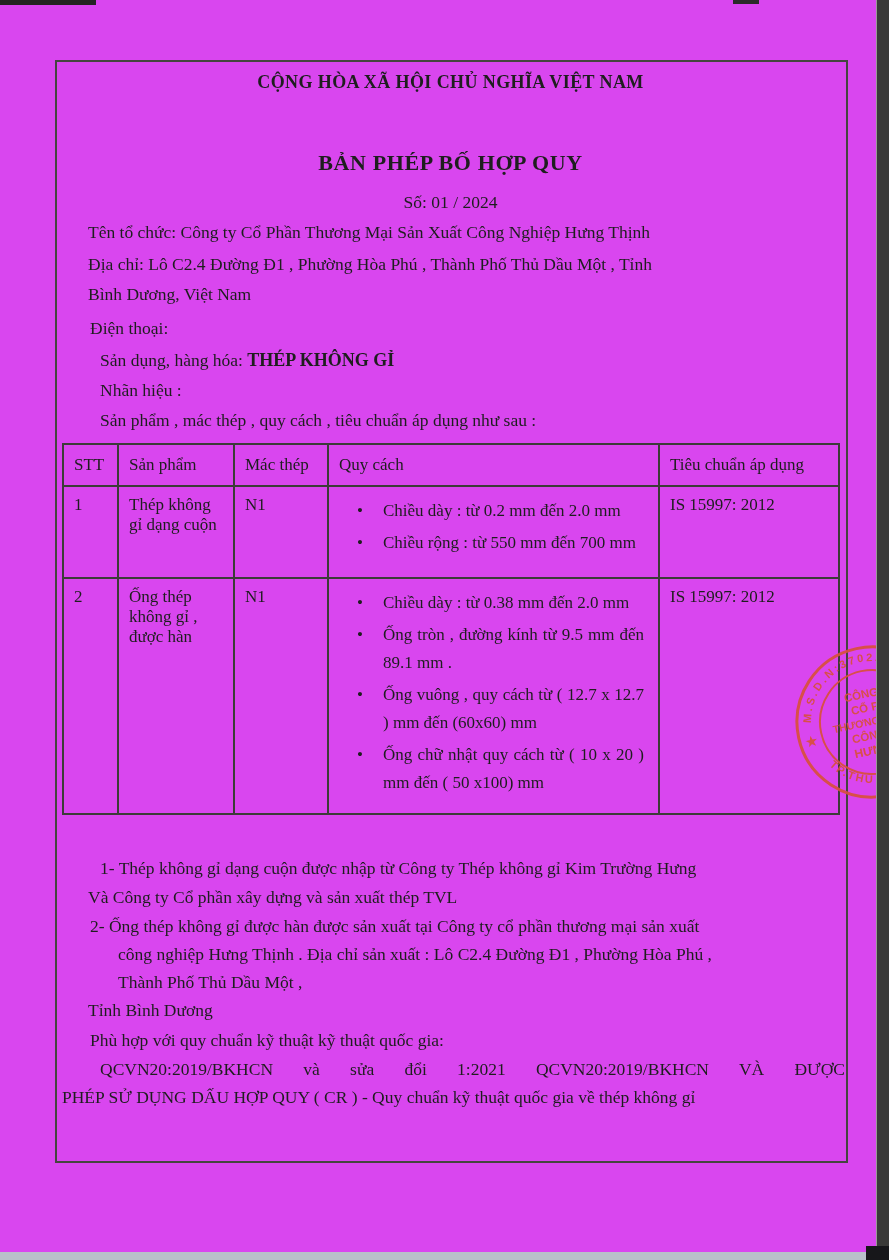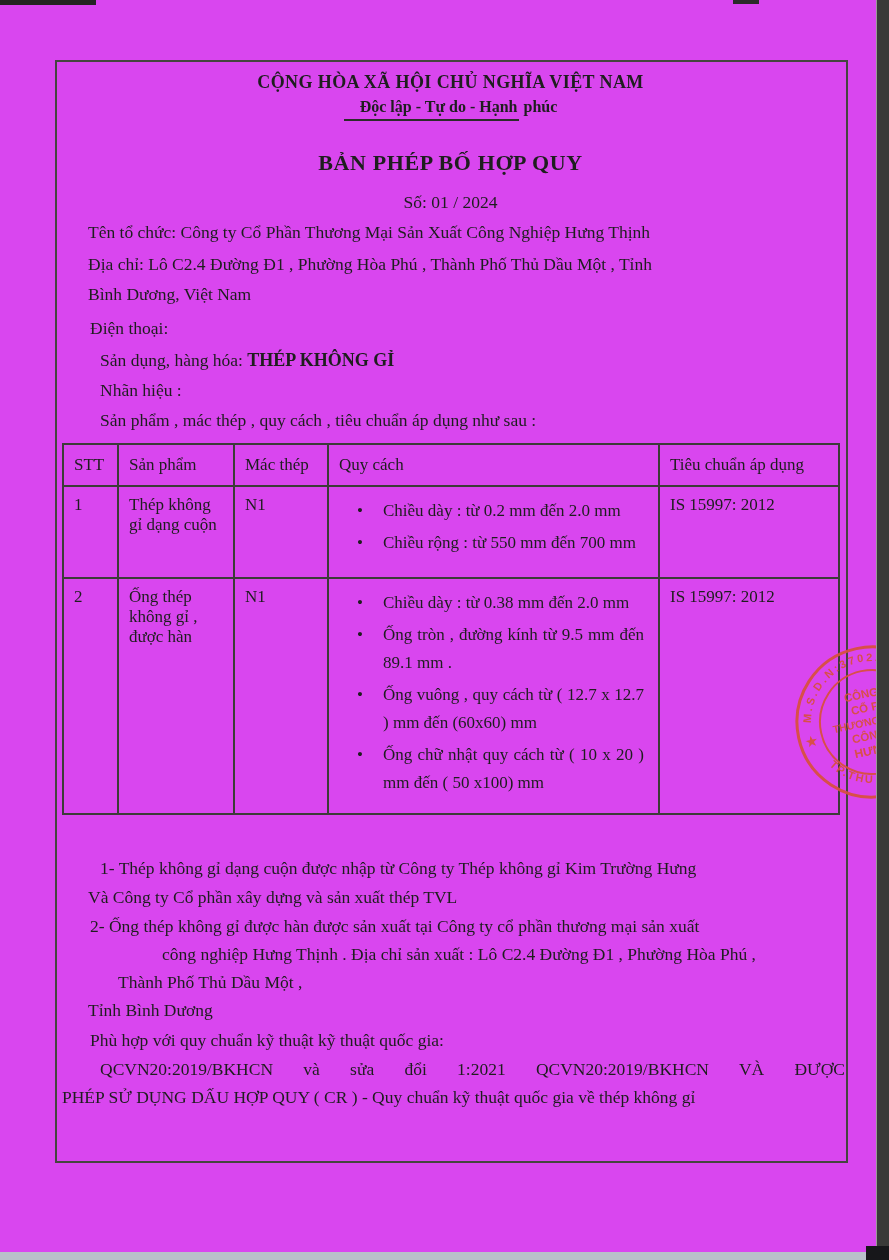--- a/index.html
+++ b/index.html
@@ -76,21 +76,20 @@
 
   <div class="scan-top-strip"></div>
   <div class="scan-top-tick"></div>
   <div class="scan-right-band"></div>
   <div class="scan-bottom-band"></div>
   <div class="scan-corner-block"></div>
 
   <div class="frame"></div>
 
   <div class="centered nat-line">CỘNG HÒA XÃ HỘI CHỦ NGHĨA VIỆT NAM</div>
-  <div class="centered motto"><span class="u">Độc lập - Tự do - Hạnh</span><span> phúc</span></div>
   <div class="centered doc-title">BẢN PHÉP BỐ HỢP QUY</div>
   <div class="centered doc-number">Số: 01 / 2024</div>
 
   <div class="bodyline" style="left:88px;top:218px;">Tên tổ chức: Công ty Cổ Phần Thương Mại Sản Xuất Công Nghiệp Hưng Thịnh</div>
   <div class="bodyline" style="left:88px;top:250px;">Địa chỉ: Lô C2.4 Đường Đ1 , Phường Hòa Phú , Thành Phố Thủ Dầu Một , Tỉnh</div>
   <div class="bodyline" style="left:88px;top:280px;">Bình Dương, Việt Nam</div>
   <div class="bodyline" style="left:90px;top:314px;">Điện thoại:</div>
   <div class="bodyline" style="left:100px;top:346px;"><span>Sản dụng, hàng hóa: </span><span class="prod-bold">THÉP KHÔNG GỈ</span></div>
   <div class="bodyline" style="left:100px;top:376px;">Nhãn hiệu :</div>
   <div class="bodyline" style="left:100px;top:406px;">Sản phẩm , mác thép , quy cách , tiêu chuẩn áp dụng như sau :</div>
@@ -136,21 +135,21 @@
         </ul>
       </td>
       <td>IS 15997: 2012</td>
     </tr>
   </tbody>
     </table>
 
   <div class="note" style="left:100px;top:858px;">1- Thép không gỉ dạng cuộn được nhập từ Công ty Thép không gỉ Kim Trường Hưng</div>
   <div class="note" style="left:88px;top:887px;">Và Công ty Cổ phần xây dựng và sản xuất thép TVL</div>
   <div class="note" style="left:90px;top:916px;">2- Ống thép không gỉ được hàn được sản xuất tại Công ty cổ phần thương mại sản xuất</div>
-  <div class="note" style="left:118px;top:944px;margin-left:44px;">công nghiệp Hưng Thịnh . Địa chỉ sản xuất : Lô C2.4 Đường Đ1 , Phường Hòa Phú ,</div>
+  <div class="note" style="left:118px;top:944px;">công nghiệp Hưng Thịnh . Địa chỉ sản xuất : Lô C2.4 Đường Đ1 , Phường Hòa Phú ,</div>
   <div class="note" style="left:118px;top:972px;">Thành Phố Thủ Dầu Một ,</div>
   <div class="note" style="left:88px;top:1000px;">Tỉnh Bình Dương</div>
   <div class="note" style="left:90px;top:1030px;">Phù hợp với quy chuẩn kỹ thuật kỹ thuật quốc gia:</div>
   <div class="conf-just">QCVN20:2019/BKHCN và sửa đổi 1:2021 QCVN20:2019/BKHCN VÀ ĐƯỢC</div>
   <div class="note" style="left:62px;top:1087px;">PHÉP SỬ DỤNG DẤU HỢP QUY ( CR ) -  Quy chuẩn kỹ thuật quốc gia về thép không gỉ</div>
 
   <svg class="stamp-svg" width="230" height="230" viewBox="0 0 230 230">
     <defs>
       <path id="arcTop" d="M 59.7 140.8 A 61 61 0 1 1 173.9 99.2" fill="none"></path>
       <path id="arcBottom" d="M 58.8 138.8 A 61 61 0 0 0 171.2 138.8" fill="none"></path>

